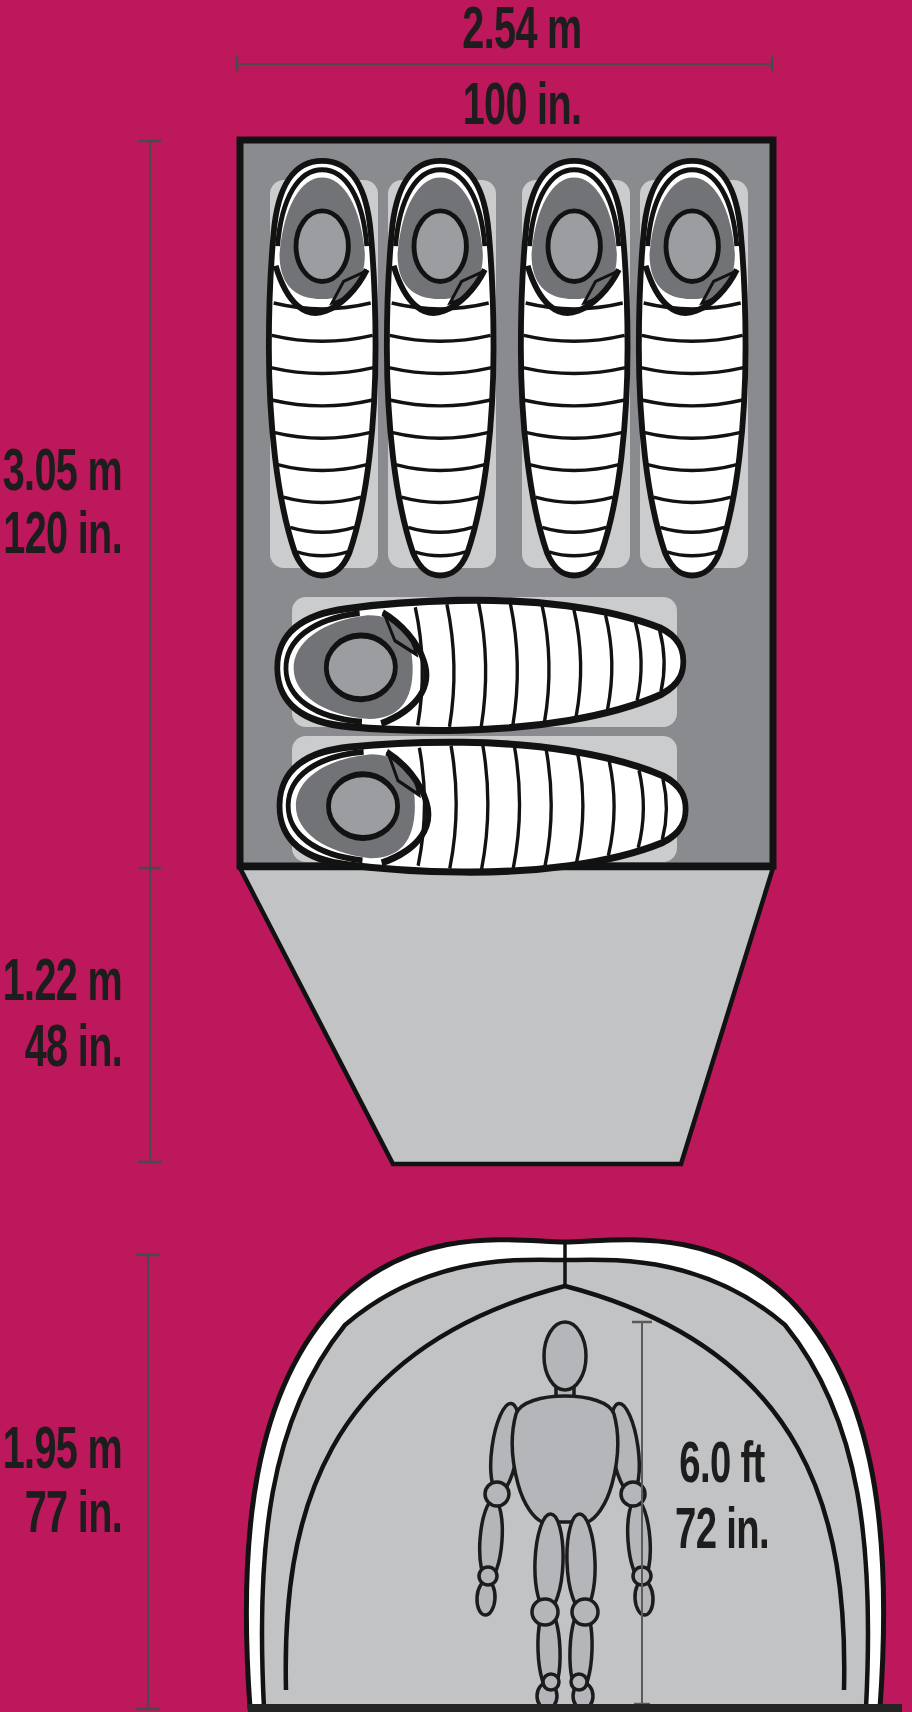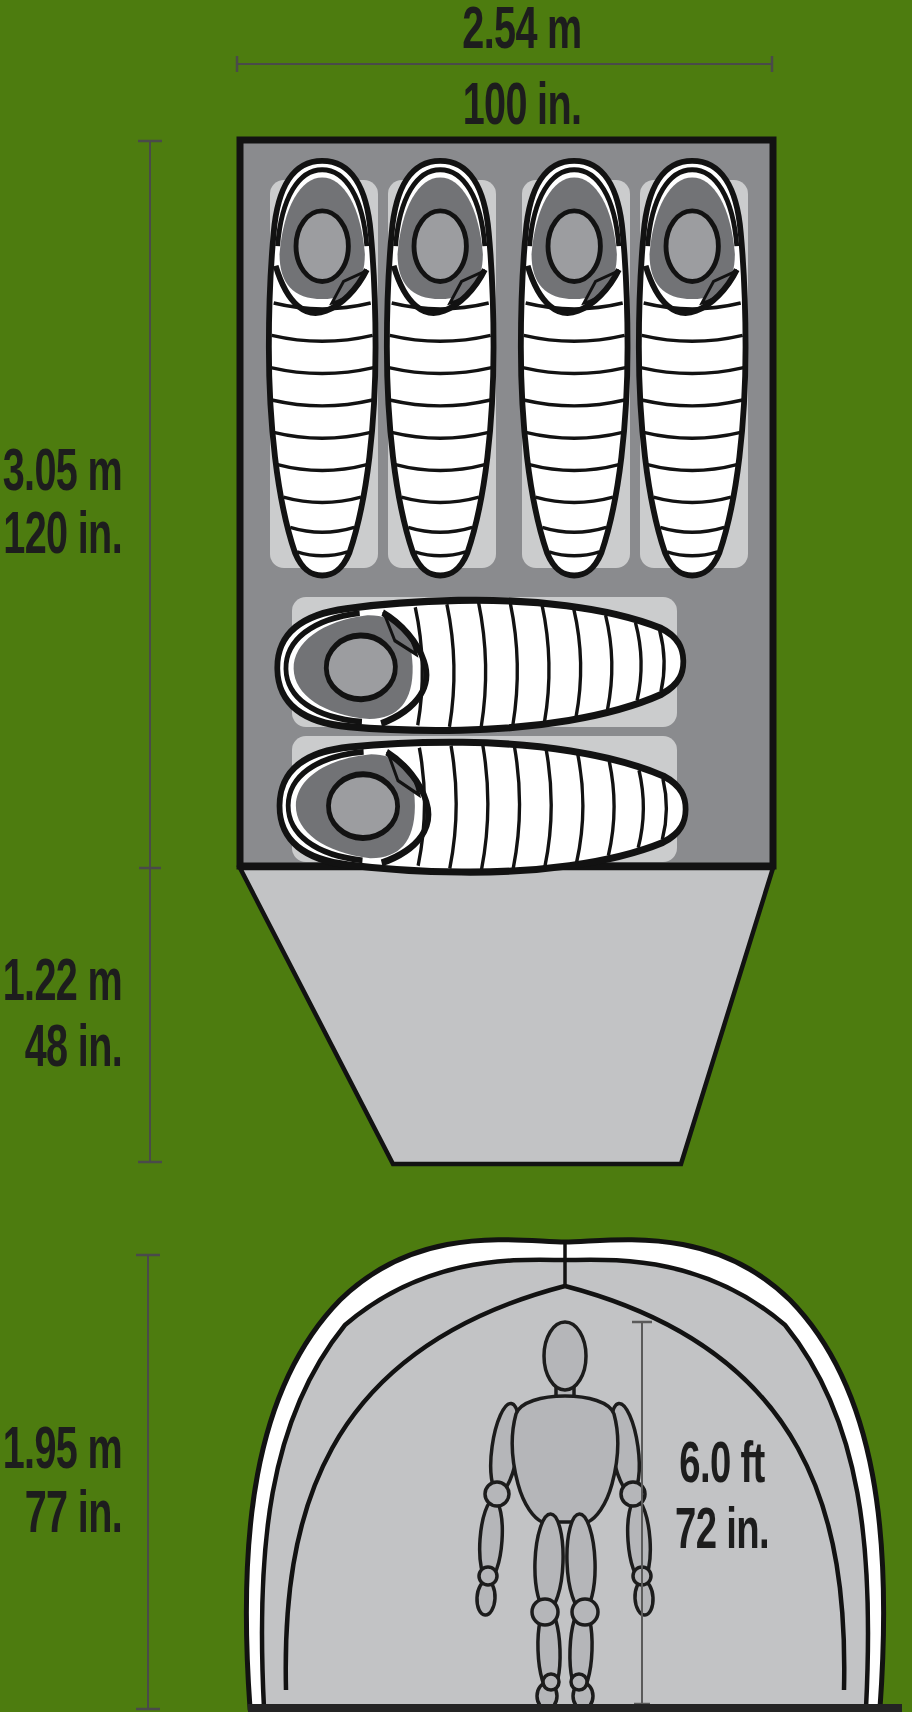--- a/index.html
+++ b/index.html
@@ -1,16 +1,16 @@
 <!DOCTYPE html>
 <html><head>
 <meta charset="utf-8">
 <style>
   html,body{margin:0;padding:0;background:#ffffff;}
-  .stage{position:relative;width:912px;height:1712px;background:#4d7c0f;overflow:hidden;}
+  .stage{position:relative;width:912px;height:1712px;background:#be185d;overflow:hidden;}
   svg{position:absolute;left:0;top:0;}
   .dim-label{font-family:"Liberation Sans",sans-serif;font-weight:bold;fill:#1d1d1d;letter-spacing:-1px;}
   .dim-line{stroke:#4a4a4a;stroke-width:2;fill:none;}
   .dim-cap{stroke:#4a4a4a;stroke-width:2.5;fill:none;}
 </style>
 </head>
 <body>
 
 <div class="stage">
 <svg width="912" height="1712" viewBox="0 0 912 1712">

